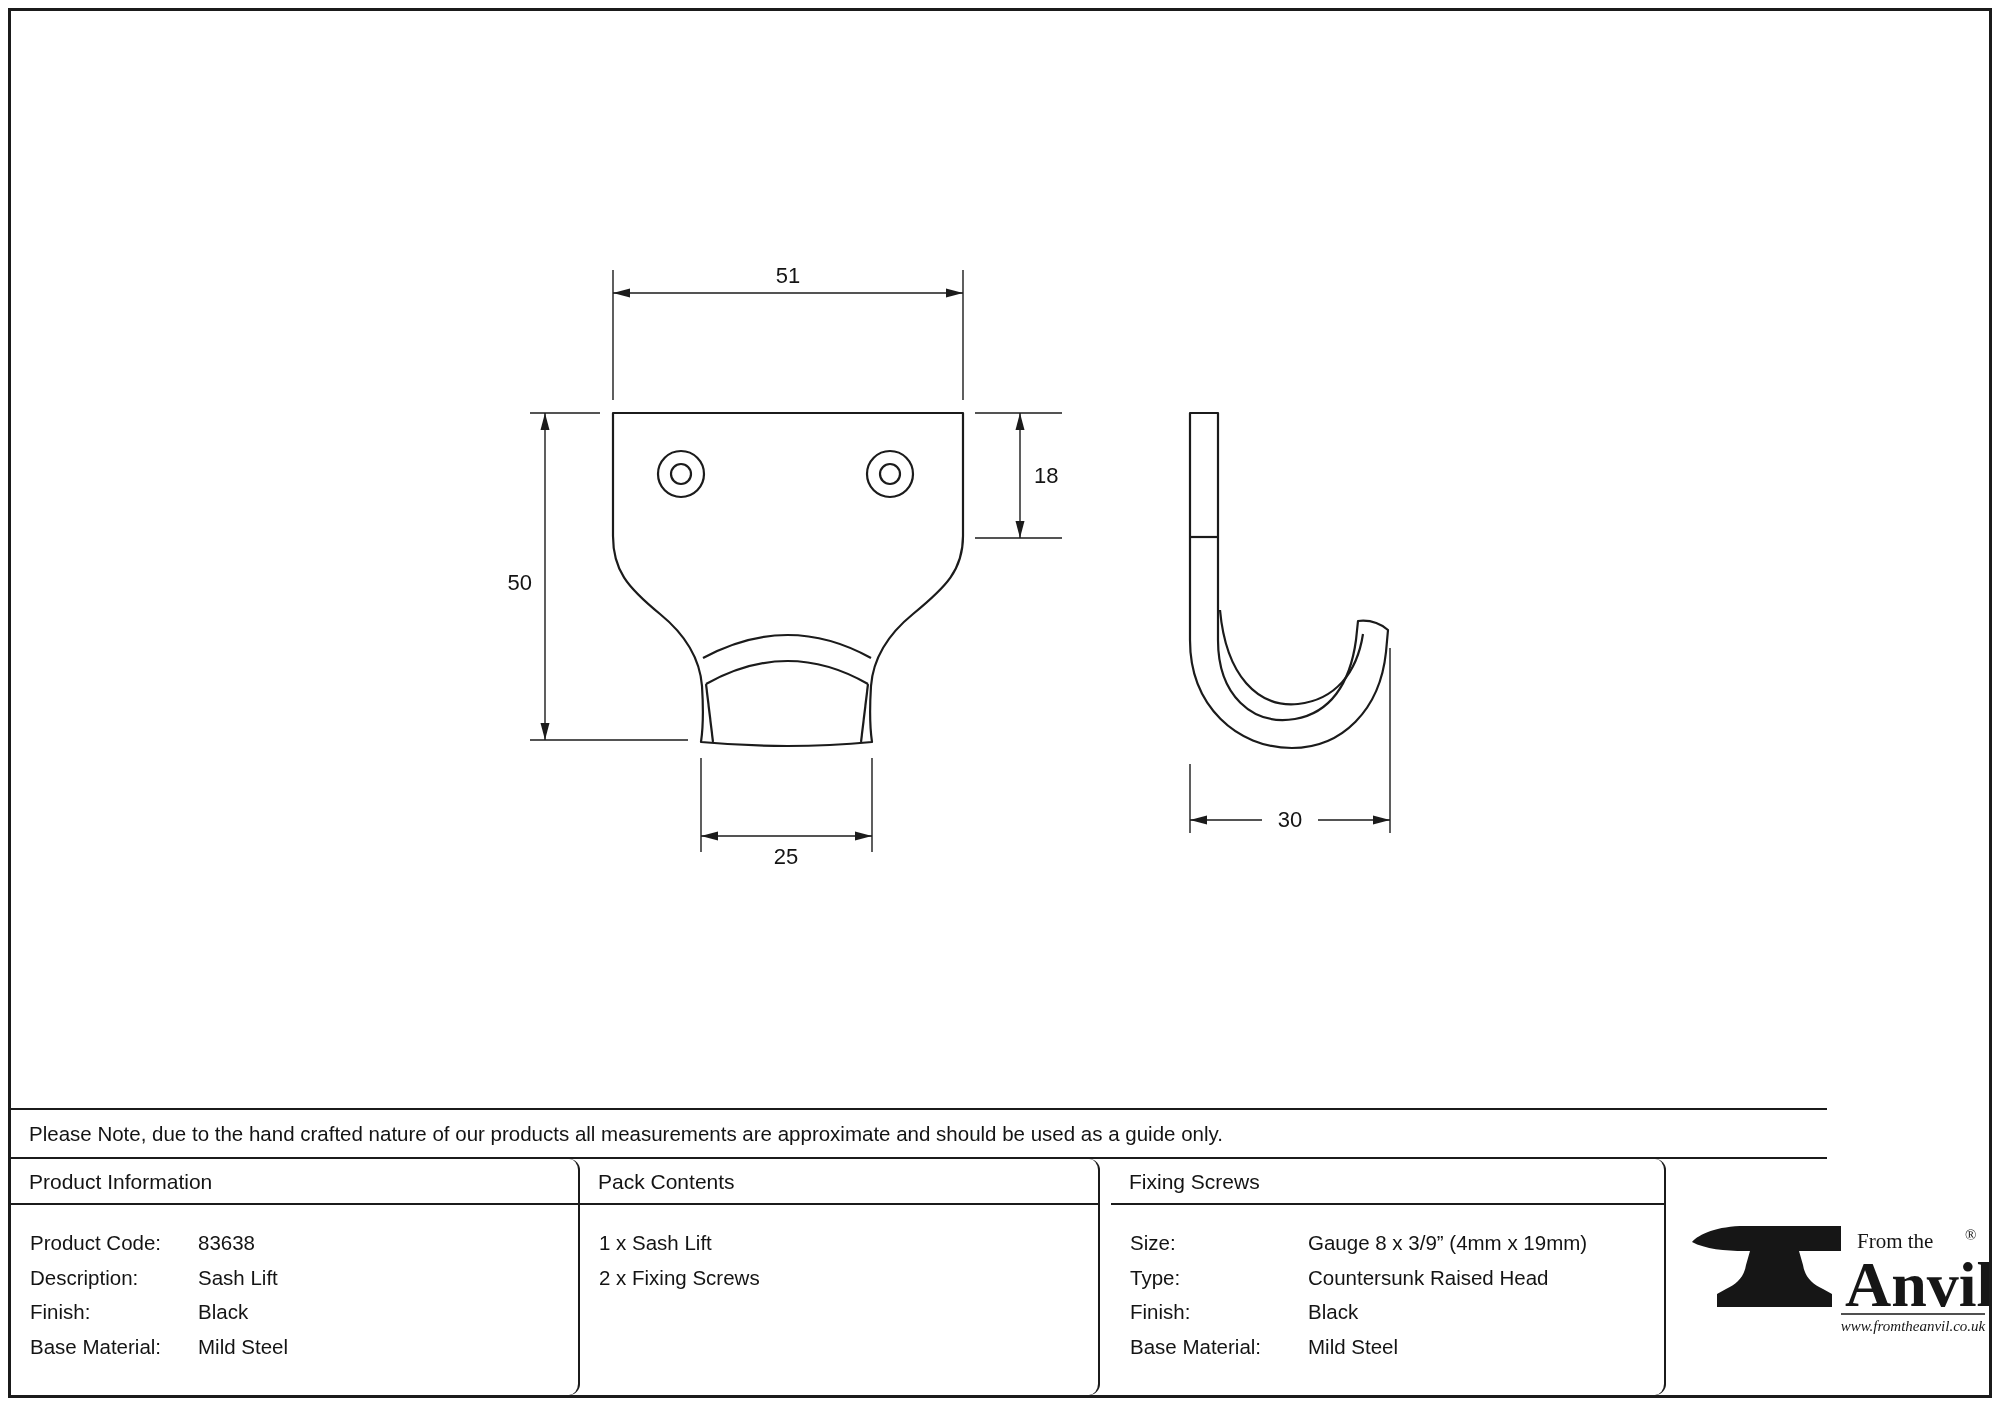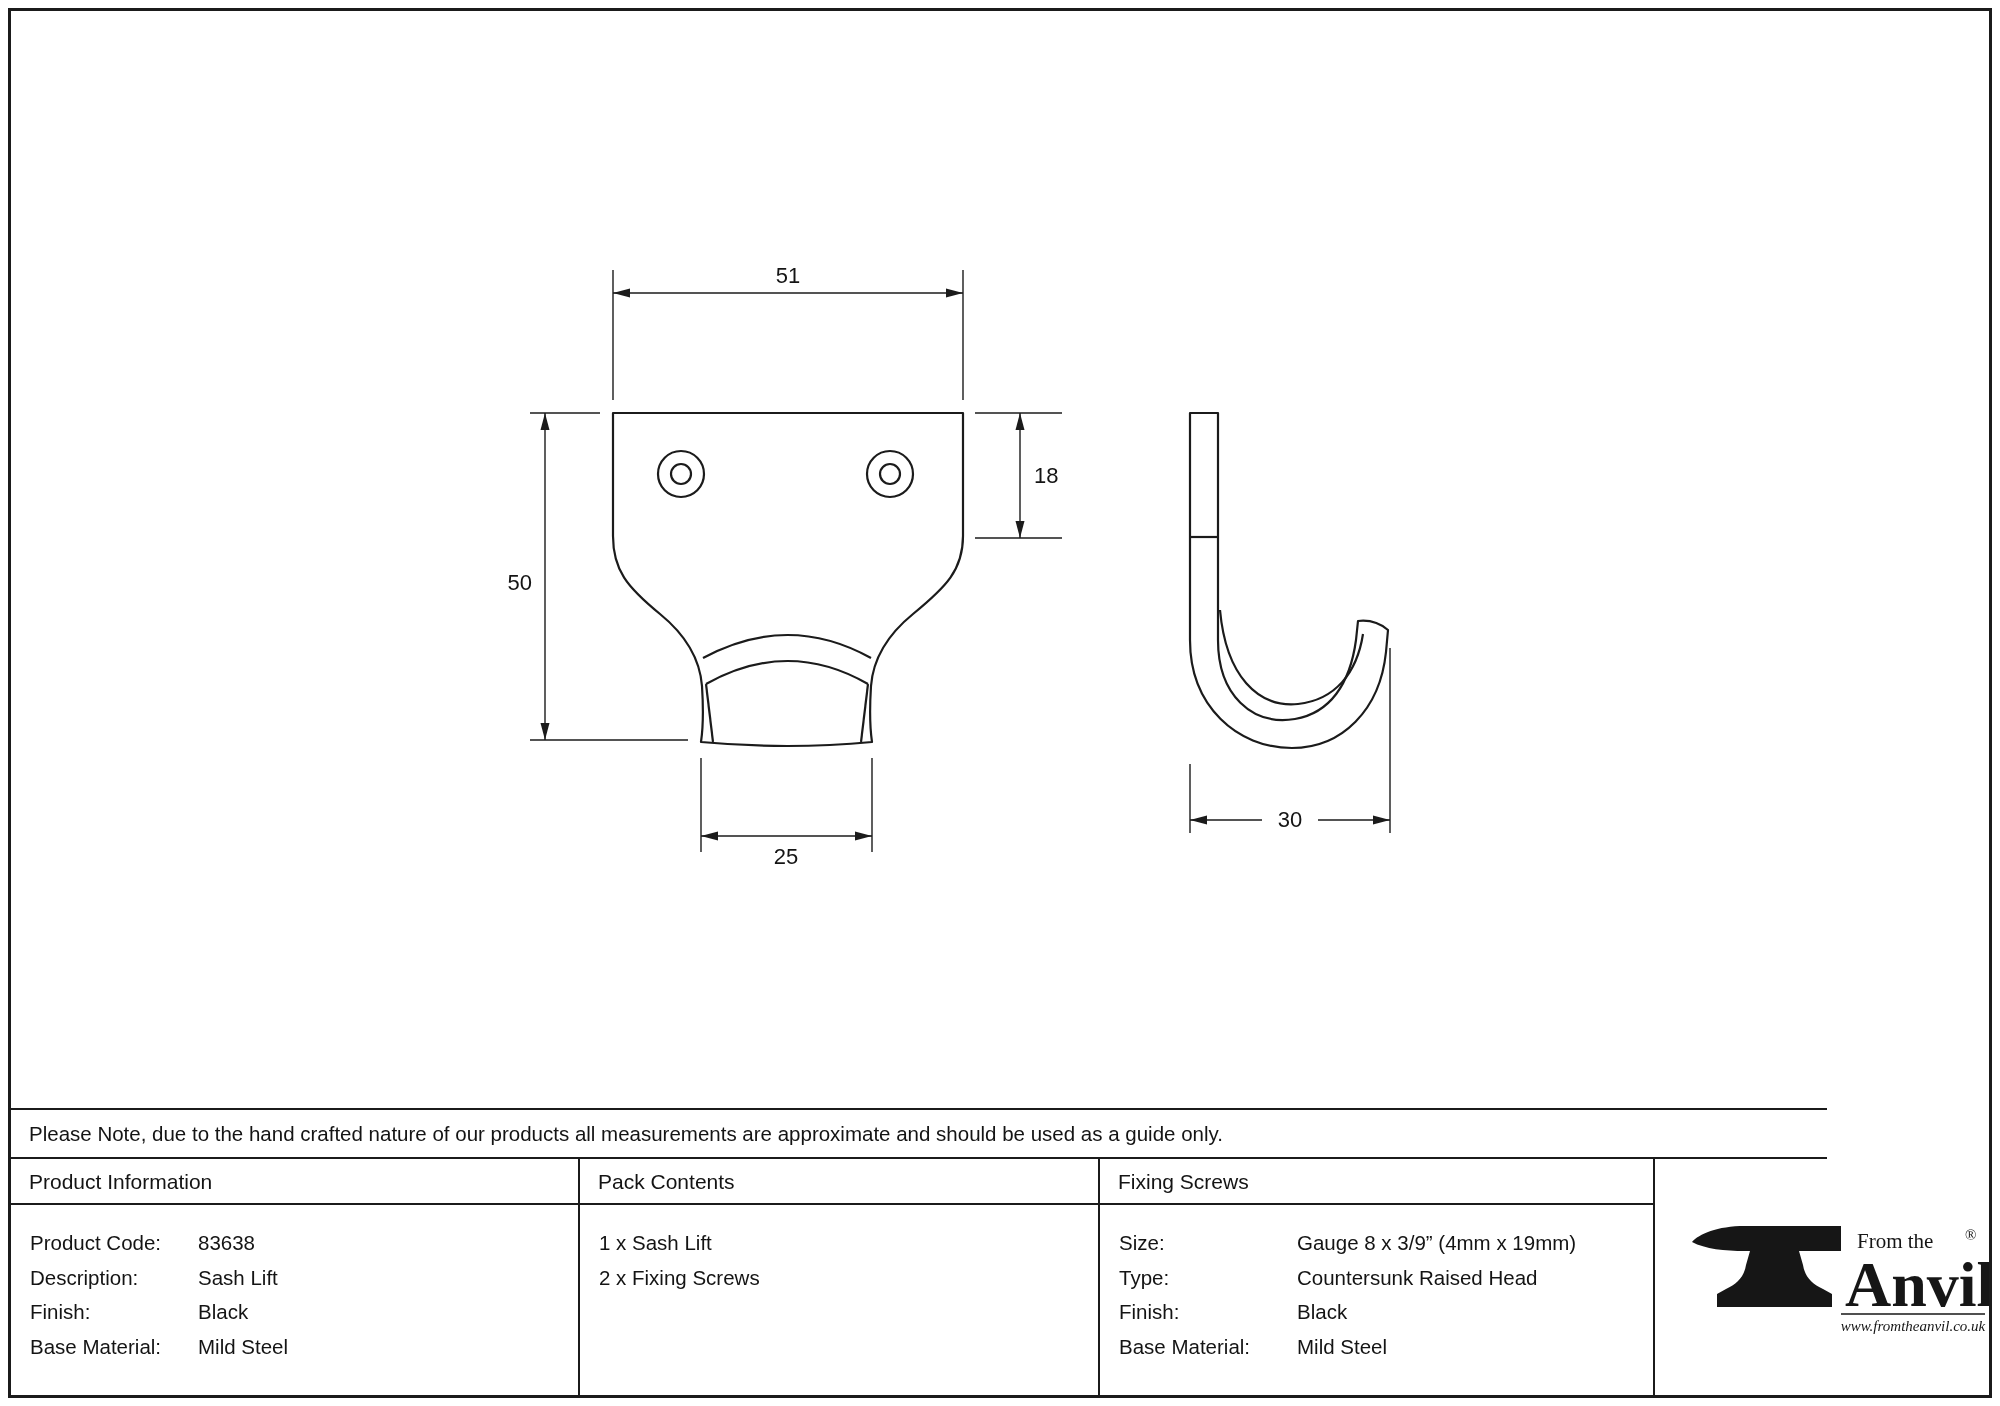--- a/index.html
+++ b/index.html
@@ -19,34 +19,34 @@
   .note-row {
     position:absolute; left:11px; top:1108px; width:1816px; height:51px;
     border-top:2.5px solid #1b1b1b; border-bottom:2.5px solid #1b1b1b;
     display:flex; align-items:center; padding-left:18px;
     font-size:20.5px;
   }
   .info-table {
     position:absolute; left:11px; top:1159px; width:1978px; height:236px;
     display:flex; font-size:20.5px;
   }
-  .col { border-right:2.5px solid #1b1b1b; height:100%; }
+  .col { border-right:2.5px solid #1b1b1b; height:100%;border-radius:11px; }
   .col.logo-col { border-right:none; flex:1; display:flex; align-items:center; justify-content:flex-end; }
   .col-header {
     height:46px; line-height:46px; border-bottom:2.5px solid #1b1b1b;
     padding-left:18px; font-size:21px; white-space:nowrap;
   }
   .col-body { padding:21px 0 0 19px; }
   .kv-row { display:grid; line-height:34.5px; white-space:nowrap; }
   .col-product .kv-row { grid-template-columns:168px auto; }
   .col-screws .kv-row { grid-template-columns:178px auto; }
   .pack-line { line-height:34.5px; white-space:nowrap; }
   .col-product { width:569px; }
   .col-pack { width:520px; }
-  .col-screws { width:555px; }
+  .col-screws { width:555px;margin-left:11px; }
   text { stroke:none; }
 </style>
 </head>
 <body>
 
 <div class="frame"></div>
 
 <svg class="drawing-svg" viewBox="0 0 2000 1406" xmlns="http://www.w3.org/2000/svg">
 
   <g stroke="#1b1b1b" stroke-width="2.2" fill="none" stroke-linejoin="round">

